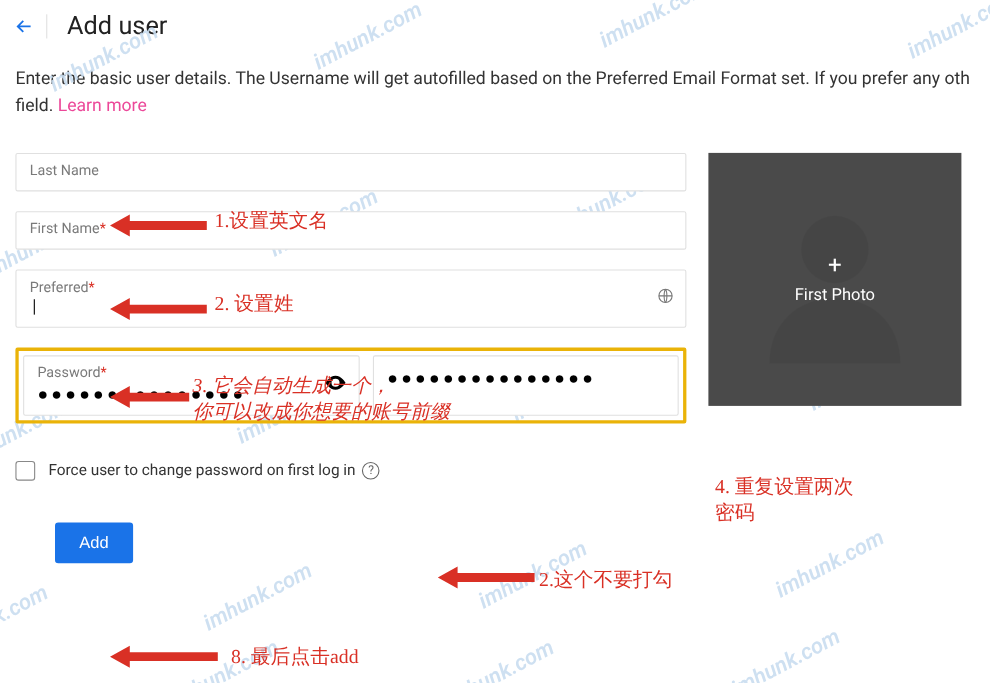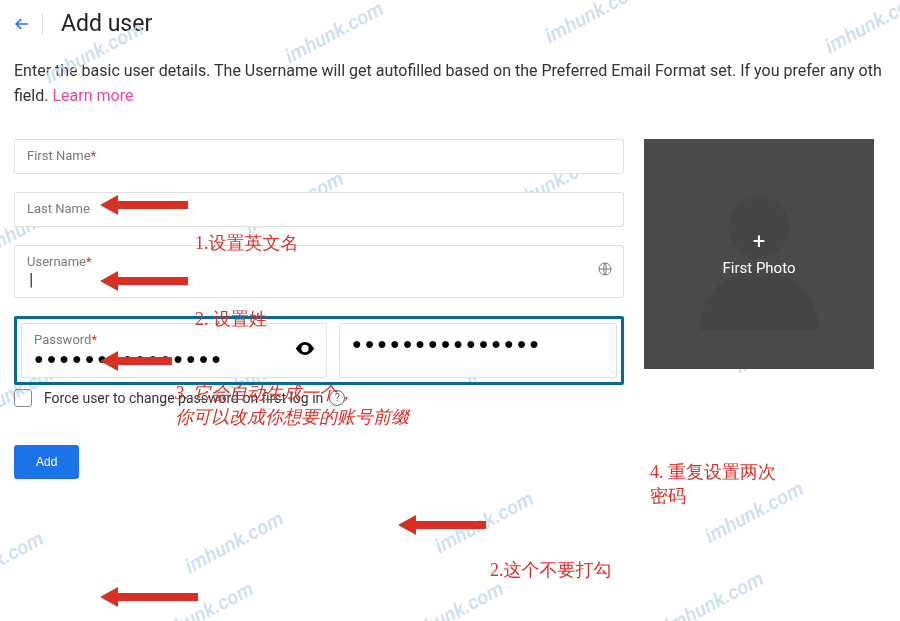--- a/index.html
+++ b/index.html
@@ -78,24 +78,24 @@
     position: absolute;
     right: 10px;
     top: 50%;
     transform: translateY(-50%);
     color: #888;
     font-size: 15px;
   }
 
   .pw-row {
     display: flex;
-    border: 3px solid #0369a1;
+    border: 3px solid #eab308;
     border-radius: 2px;
     padding: 0;
-    margin-bottom: 0;
+    margin-bottom: 30px;
     gap: 12px;
     padding: 4px;
   }
   .pw-row .field {
     flex: 1;
     margin-bottom: 0;
   }
   .pw-row .field:first-child { padding-right: 40px; }
   .eye-icon {
     position: absolute;
@@ -140,24 +140,25 @@
     color: #666;
     margin-left: 6px;
     cursor: pointer;
   }
 
   .add-btn {
     background: #1a73e8;
     color: #fff;
     border: none;
     padding: 10px 22px;
-    font-size: 12px;
+    font-size: 15px;
     border-radius: 3px;
     cursor: pointer;
     margin-top: 28px;
+    margin-left: 36px;
   }
 
   .upload-photo {
     width: 230px;
     height: 230px;
     background: #4a4a4a;
     display: flex;
     flex-direction: column;
     align-items: center;
     justify-content: center;
@@ -186,21 +187,20 @@
 
   
   .anno {
     position: absolute;
     color: #d93025;
     font-size: 18px;
     font-family: "KaiTi", "STKaiti", serif;
     pointer-events: none;
     white-space: nowrap;
     line-height: 1.35;
-    margin-top: 43px;
   }
   .arrow {
     position: absolute;
     pointer-events: none;
   }
 
   
   .wm {
     position: absolute;
     color: #c9ddf0;
@@ -247,29 +247,29 @@
 
 <div class="intro">
   <span>Enter the basic user details. The Username will get autofilled based on the Preferred Email Format set. If you prefer any oth</span><br>
   <span>field. </span><a>Learn more</a>
 </div>
 
 <div class="form-area">
   <div class="left-col">
 
     <div class="field">
+      <div class="field-label">Last Name</div>
+    </div>
+
+    <div class="field">
       <div class="field-label"><span>First Name</span><span class="req">*</span></div>
     </div>
 
-    <div class="field">
-      <div class="field-label">Last Name</div>
-    </div>
-
     <div class="field username">
-      <div class="field-label"><span>Username</span><span class="req">*</span></div>
+      <div class="field-label"><span>Preferred</span><span class="req">*</span></div>
       <div class="field-value">|</div>
       <span class="globe-icon">
         <svg width="16" height="16" viewBox="0 0 24 24" fill="none" stroke="#777" stroke-width="1.5">
             <circle cx="12" cy="12" r="9"></circle>
             <path d="M3 12h18M12 3c2.5 3 2.5 15 0 18M12 3c-2.5 3-2.5 15 0 18"></path>
           </svg>
       </span>
     </div>
 
     <div class="pw-row">
@@ -321,21 +321,21 @@
 <svg class="arrow" style="left:100px; top:266px;" width="90" height="30">
     <polygon points="0,15 18,5 18,11 88,11 88,19 18,19 18,25" fill="#d93025"></polygon>
   </svg>
 
 <div class="anno" style="left:175px; top:338px; white-space:pre;font-style:italic;">3. 它会自动生成一个，
 你可以改成你想要的账号前缀</div>
 <svg class="arrow" style="left:100px; top:346px;" width="75" height="30">
     <polygon points="0,15 18,5 18,11 72,11 72,19 18,19 18,25" fill="#d93025"></polygon>
   </svg>
 
-<div class="anno" style="left:650px; top:417px; white-space:pre;">4. 重复设置两次
+<div class="anno" style="left:650px; top:430px; white-space:pre;">4. 重复设置两次
 密码</div>
 
 <div class="anno" style="left:490px; top:515px;">2.这个不要打勾</div>
 <svg class="arrow" style="left:398px; top:510px;" width="90" height="30">
     <polygon points="0,15 18,5 18,11 88,11 88,19 18,19 18,25" fill="#d93025"></polygon>
   </svg>
 
 <div class="anno" style="left:210px; top:585px;">8. 最后点击add</div>
 <svg class="arrow" style="left:100px; top:582px;" width="100" height="30">
     <polygon points="0,15 18,5 18,11 98,11 98,19 18,19 18,25" fill="#d93025"></polygon>

